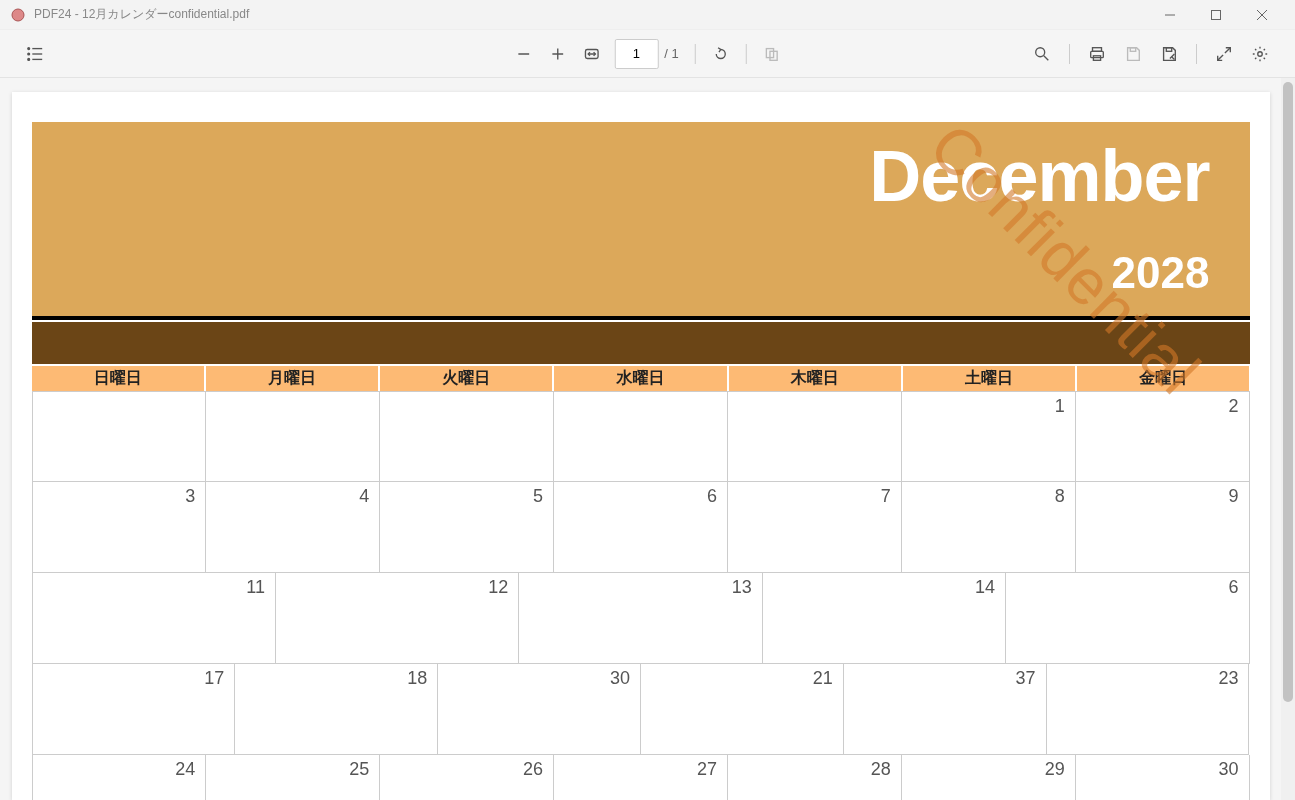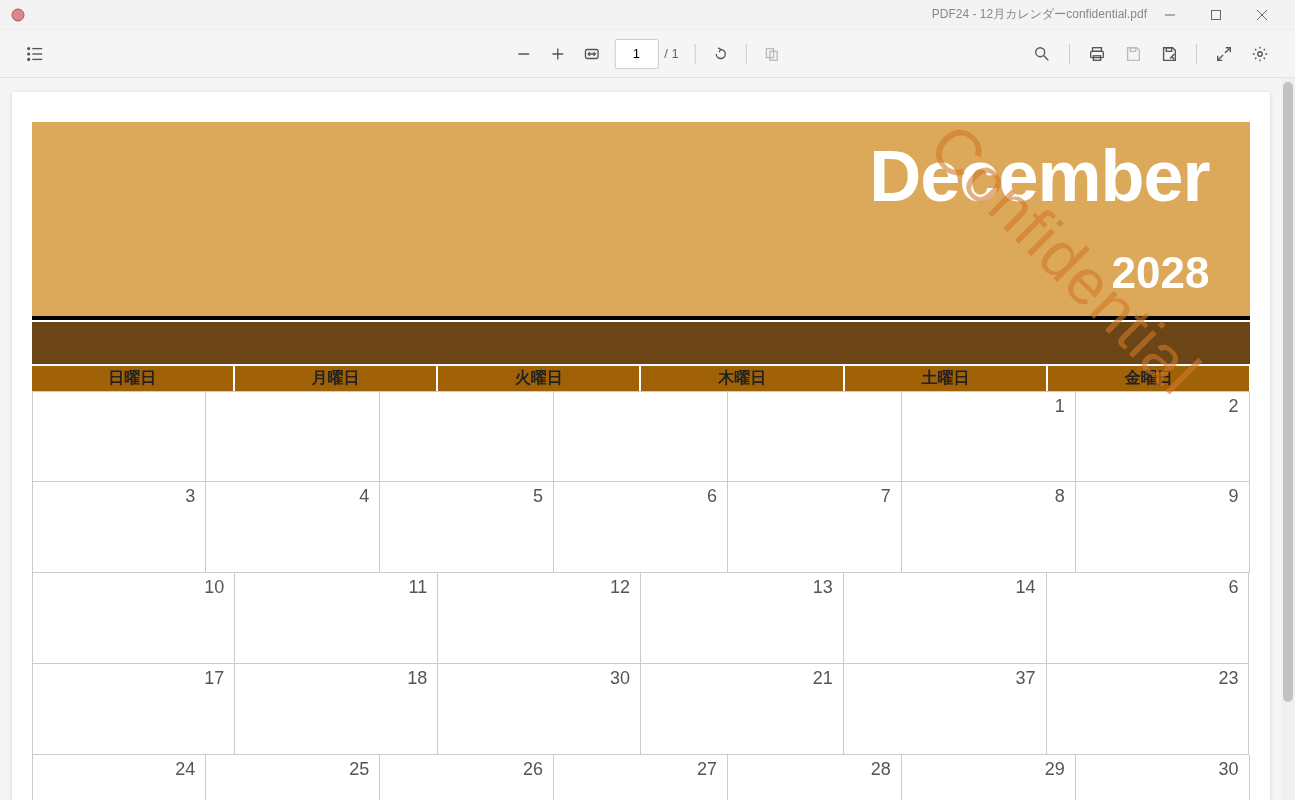--- a/index.html
+++ b/index.html
@@ -1,19 +1,19 @@
 <!DOCTYPE html>
 <html><head>
 <meta charset="utf-8">
 <style>
 * { margin: 0; padding: 0; box-sizing: border-box; }
 body { font-family: "Segoe UI", Arial, sans-serif; background: #fff; overflow: hidden; width: 1295px; height: 800px; }
 
 
-.titlebar { height: 30px; background: #f3f3f3; display: flex; align-items: center; padding: 0 10px; border-bottom: 1px solid #eee; text-align: right; }
+.titlebar { height: 30px; background: #f3f3f3; display: flex; align-items: center; padding: 0 10px; border-bottom: 1px solid #eee; }
 .titlebar .app-icon { width: 16px; height: 16px; margin-right: 8px; display: inline-block; }
 .titlebar .title-text { color: #888; font-size: 12px; flex: 1; }
 .win-controls { display: flex; }
 .win-btn { width: 46px; height: 30px; display: flex; align-items: center; justify-content: center; color: #555; }
 .win-btn svg { width: 10px; height: 10px; stroke: #666; stroke-width: 1; fill: none; }
 
 
 .toolbar { height: 48px; background: #f5f5f5; display: flex; align-items: center; padding: 0 18px; border-bottom: 1px solid #e3e3e3; }
 .tb-left { display: flex; align-items: center; }
 .tb-center { display: flex; align-items: center; position: absolute; left: 50%; transform: translateX(-50%); }
@@ -35,21 +35,21 @@
 .page { width: 1258px; background: #fff; box-shadow: 0 1px 4px rgba(0,0,0,.15); position: relative; padding: 30px 20px; }
 
 
 .cal-header { background: #dca85a; padding: 18px 40px 18px 40px; color: #fff; text-align: right; border-bottom: 4px solid #000000; }
 .cal-month { font-size: 72px; font-weight: 700; letter-spacing: -1px; line-height: 1; }
 .cal-year { font-size: 44px; font-weight: 700; margin-top: 36px; }
 .cal-bar { height: 42px; background: #6b4516; margin-top: 2px; }
 
 
 .day-row { display: flex; margin-top: 2px; }
-.day-cell { flex: 1; background: #a16207; color: #222; text-align: center; font-size: 16px; font-weight: 600; padding: 2px 0; border-right: 2px solid #fff; }
+.day-cell { flex: 1; background: #fdba74; color: #222; text-align: center; font-size: 16px; font-weight: 600; padding: 2px 0; border-right: 2px solid #fff; }
 .day-cell:last-child { border-right: none; }
 
 
 .grid-row { display: flex; }
 .grid-cell { flex: 1; height: 91px; border: 1px solid #ccc; padding: 4px 10px; text-align: right; font-size: 18px; color: #555; border-top: none; }
 .grid-row:first-child .grid-cell { border-top: 1px solid #ccc; }
 .grid-cell + .grid-cell { border-left: none; }
 
 
 .watermark { position: absolute; top: 130px; right: 30px; font-size: 64px; font-weight: 400; color: rgba(210,120,40,.6); transform: rotate(45deg); transform-origin: center; pointer-events: none; letter-spacing: 1px; font-family: "Segoe UI", sans-serif; }
@@ -187,20 +187,21 @@
       <div class="watermark">Confidential</div>
       <div class="cal-header">
         <div class="cal-month">December</div>
         <div class="cal-year">2028</div>
       </div>
       <div class="cal-bar"></div>
       <div class="day-row" id="day-row">
           <div class="day-cell">日曜日</div>
           <div class="day-cell">月曜日</div>
           <div class="day-cell">火曜日</div>
+          <div class="day-cell">水曜日</div>
           <div class="day-cell">木曜日</div>
           <div class="day-cell">土曜日</div>
           <div class="day-cell">金曜日</div>
         </div>
       <div id="grid">
           <div class="grid-row">
             <div class="grid-cell"></div>
             <div class="grid-cell"></div>
             <div class="grid-cell"></div>
             <div class="grid-cell"></div>
@@ -211,21 +212,20 @@
           <div class="grid-row">
             <div class="grid-cell">3</div>
             <div class="grid-cell">4</div>
             <div class="grid-cell">5</div>
             <div class="grid-cell">6</div>
             <div class="grid-cell">7</div>
             <div class="grid-cell">8</div>
             <div class="grid-cell">9</div>
           </div>
           <div class="grid-row">
-            <div class="grid-cell">10</div>
             <div class="grid-cell">11</div>
             <div class="grid-cell">12</div>
             <div class="grid-cell">13</div>
             <div class="grid-cell">14</div>
             <div class="grid-cell">6</div>
           </div>
           <div class="grid-row">
             <div class="grid-cell">17</div>
             <div class="grid-cell">18</div>
             <div class="grid-cell">30</div>

